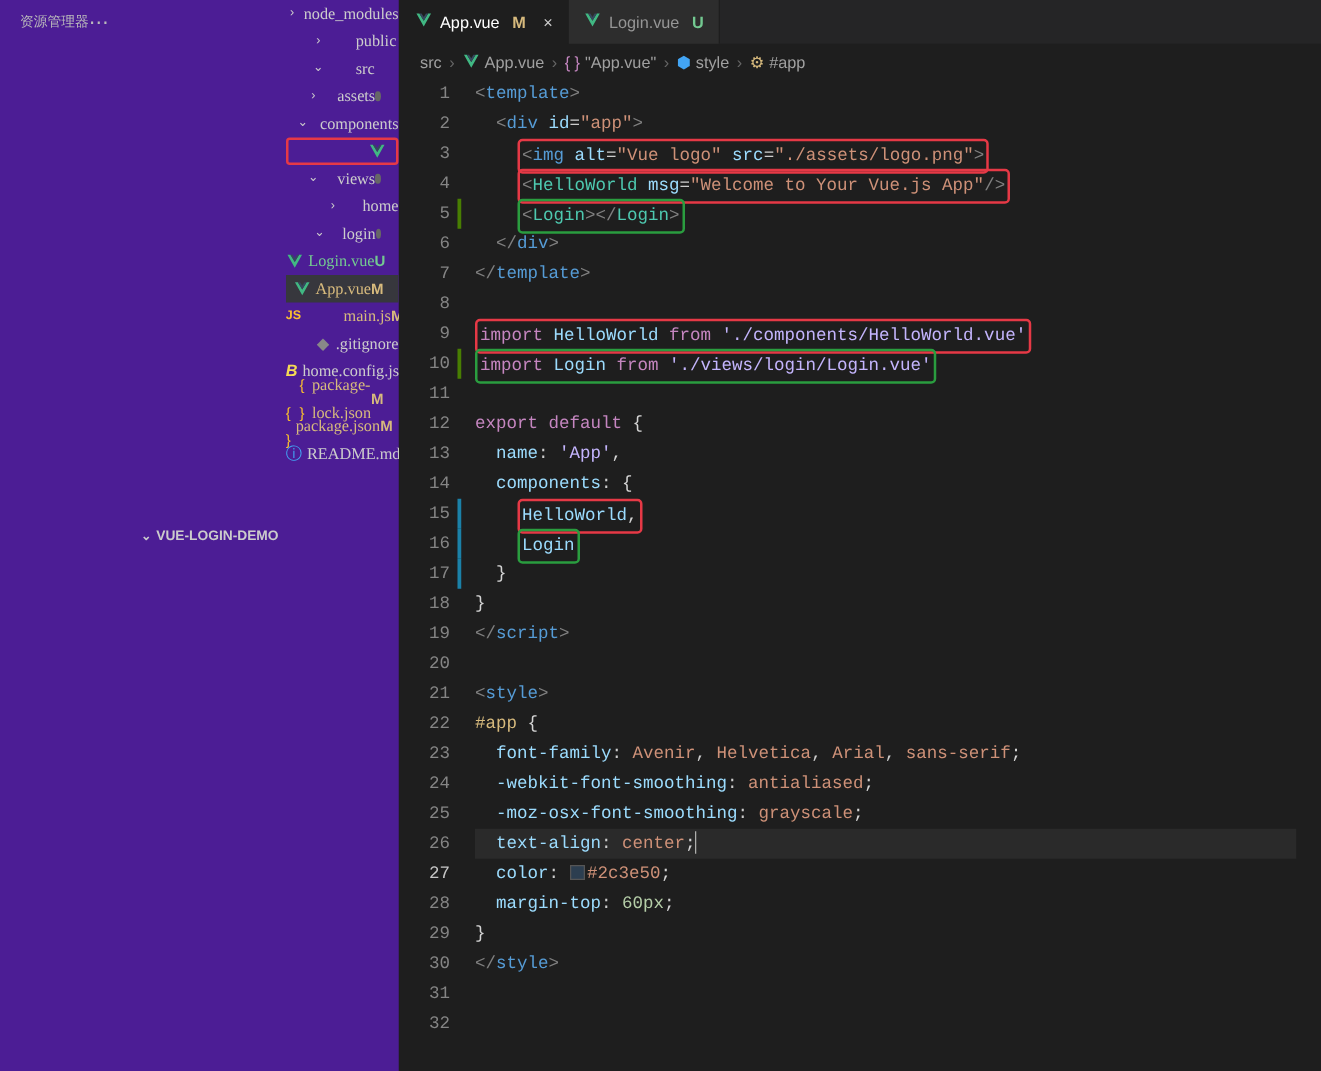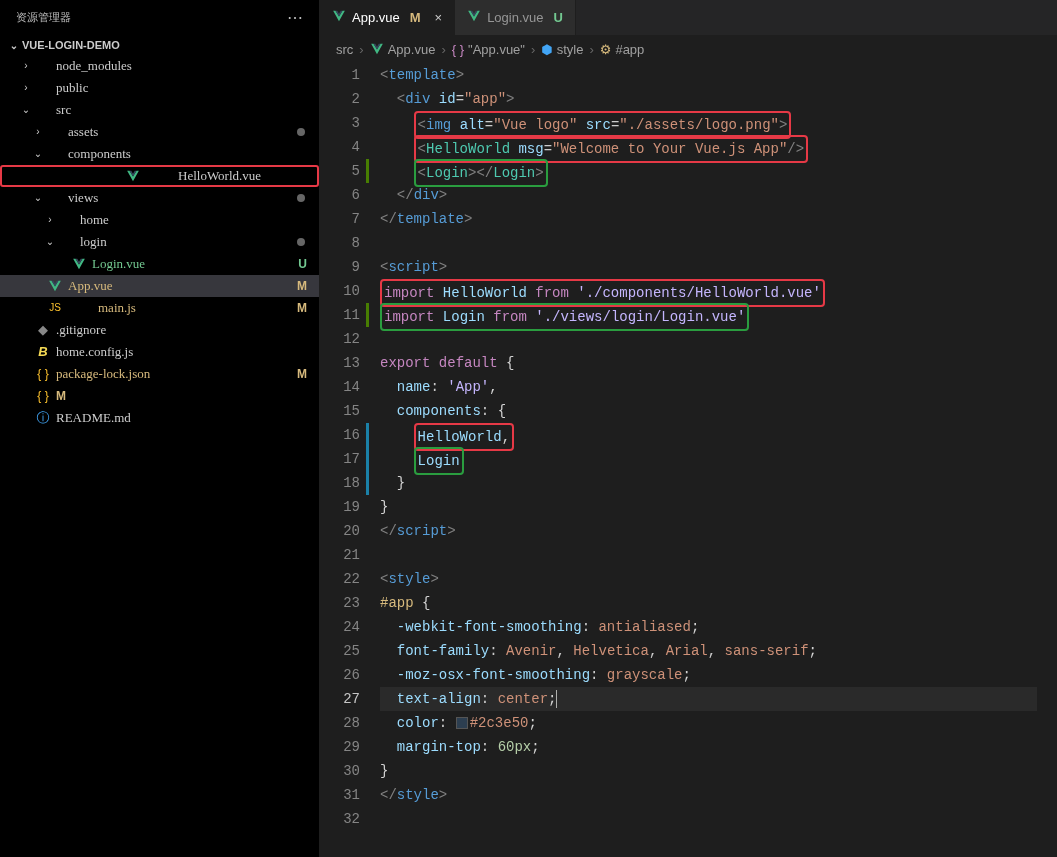--- a/index.html
+++ b/index.html
@@ -10,24 +10,24 @@
       font-size: 13px;
       overflow: hidden;
       width: 1057px;
       height: 857px;
     }
     .container { display: flex; height: 857px; }
     
     
     .sidebar {
       width: 320px;
-      background: #000000;
+      background: #4c1d95;
       border-right: 1px solid #1e1e1e;
       display: flex;
-      flex-direction: column;
+      flex-direction: row;
     }
     .sidebar-header {
       display: flex;
       align-items: center;
       justify-content: space-between;
       padding: 8px 16px;
       height: 35px;
     }
     .sidebar-title { font-size: 11px; color: #bbbbbb; }
     .sidebar-actions { color: #bbbbbb; cursor: pointer; font-size: 16px; }
@@ -305,21 +305,21 @@
               <path fill="#35495e" d="M6 3h3l3 5 3-5h3l-6 10z"></path>
             </svg>
           </span>
           <span class="tree-label" style="color: rgb(215, 186, 125);">App.vue</span>
           <span class="tree-badge modified">M</span>
         </div>
         <div class="tree-item">
           <span class="tree-indent" style="width: 30px;"></span>
           <span class="chevron"></span>
           <span class="file-icon">
-            <span style="color:#fbc02d;font-weight:normal;font-size:10px">JS</span>
+            <span style="color:#fbc02d;font-weight:bold;font-size:10px">JS</span>
           </span>
           <span class="tree-label" style="color: rgb(215, 186, 125); margin-left: 30px;">main.js</span>
           <span class="tree-badge modified">M</span>
         </div>
         <div class="tree-item">
           <span class="tree-indent" style="width: 18px;"></span>
           <span class="chevron"></span>
           <span class="file-icon">
             <span style="color:#888">◆</span>
           </span>
@@ -341,20 +341,21 @@
           </span>
           <span class="tree-label" style="color: rgb(215, 186, 125);">package-lock.json</span>
           <span class="tree-badge modified">M</span>
         </div>
         <div class="tree-item">
           <span class="tree-indent" style="width: 18px;"></span>
           <span class="chevron"></span>
           <span class="file-icon">
             <span style="color:#fbc02d;font-size:12px">{ }</span>
           </span>
+          <span class="tree-label" style="color: rgb(215, 186, 125);">package.json</span>
           <span class="tree-badge modified">M</span>
         </div>
         <div class="tree-item">
           <span class="tree-indent" style="width: 18px;"></span>
           <span class="chevron"></span>
           <span class="file-icon">
             <span style="color:#42a5f5">ⓘ</span>
           </span>
           <span class="tree-label">README.md</span>
         </div>
@@ -454,37 +455,36 @@
         </div>
       <div class="code" id="code">
           <div class="code-line"><span class="tag-bracket">&lt;</span><span class="tag-name">template</span><span class="tag-bracket">&gt;</span></div>
           <div class="code-line"><span>  </span><span class="tag-bracket">&lt;</span><span class="tag-name">div</span><span> </span><span class="attr-name">id</span><span>=</span><span class="attr-value">"app"</span><span class="tag-bracket">&gt;</span></div>
           <div class="code-line"><span>    </span><span class="hl-red"><span class="tag-bracket">&lt;</span><span class="tag-name">img</span><span> </span><span class="attr-name">alt</span><span>=</span><span class="attr-value">"Vue logo"</span><span> </span><span class="attr-name">src</span><span>=</span><span class="attr-value">"./assets/logo.png"</span><span class="tag-bracket">&gt;</span></span></div>
           <div class="code-line"><span>    </span><span class="hl-red"><span class="tag-bracket">&lt;</span><span class="component-name">HelloWorld</span><span> </span><span class="attr-name">msg</span><span>=</span><span class="attr-value">"Welcome to Your Vue.js App"</span><span class="tag-bracket">/&gt;</span></span></div>
           <div class="code-line"><span class="line-marker green"></span><span>    </span><span class="hl-green"><span class="tag-bracket">&lt;</span><span class="component-name">Login</span><span class="tag-bracket">&gt;</span><span class="tag-bracket">&lt;/</span><span class="component-name">Login</span><span class="tag-bracket">&gt;</span></span></div>
           <div class="code-line"><span>  </span><span class="tag-bracket">&lt;/</span><span class="tag-name">div</span><span class="tag-bracket">&gt;</span></div>
           <div class="code-line"><span class="tag-bracket">&lt;/</span><span class="tag-name">template</span><span class="tag-bracket">&gt;</span></div>
           <div class="code-line"></div>
-          <div class="code-line"><span class="tag-bracket">&lt;</span><span class="tag-name">script</span><span class="tag-bracket">&gt;</span></div>
           <div class="code-line"><span class="hl-red"><span class="keyword">import</span><span> </span><span class="identifier">HelloWorld</span><span> </span><span class="keyword">from</span><span> </span><span class="string">'./components/HelloWorld.vue'</span></span></div>
           <div class="code-line"><span class="line-marker green"></span><span class="hl-green"><span class="keyword">import</span><span> </span><span class="identifier">Login</span><span> </span><span class="keyword">from</span><span> </span><span class="string">'./views/login/Login.vue'</span></span></div>
           <div class="code-line"></div>
           <div class="code-line"><span class="keyword">export</span><span> </span><span class="keyword">default</span><span> </span><span class="brace">{</span></div>
           <div class="code-line"><span>  </span><span class="property">name</span><span>: </span><span class="string">'App'</span><span class="punctuation">,</span></div>
           <div class="code-line"><span>  </span><span class="property">components</span><span>: </span><span class="brace">{</span></div>
           <div class="code-line"><span class="line-marker blue"></span><span>    </span><span class="hl-red"><span class="identifier">HelloWorld</span><span class="punctuation">,</span></span></div>
           <div class="code-line"><span class="line-marker blue"></span><span>    </span><span class="hl-green"><span class="identifier">Login</span></span></div>
           <div class="code-line"><span class="line-marker blue"></span><span>  </span><span class="brace">}</span></div>
           <div class="code-line"><span class="brace">}</span></div>
           <div class="code-line"><span class="tag-bracket">&lt;/</span><span class="tag-name">script</span><span class="tag-bracket">&gt;</span></div>
           <div class="code-line"></div>
           <div class="code-line"><span class="tag-bracket">&lt;</span><span class="tag-name">style</span><span class="tag-bracket">&gt;</span></div>
           <div class="code-line"><span class="css-selector">#app</span><span> </span><span class="brace">{</span></div>
+          <div class="code-line"><span>  </span><span class="css-prop">font-family</span><span>: </span><span class="css-value">Avenir</span><span>, </span><span class="css-value">Helvetica</span><span>, </span><span class="css-value">Arial</span><span>, </span><span class="css-value">sans-serif</span><span class="punctuation">;</span></div>
           <div class="code-line"><span>  </span><span class="css-prop">-webkit-font-smoothing</span><span>: </span><span class="css-value">antialiased</span><span class="punctuation">;</span></div>
-          <div class="code-line"><span>  </span><span class="css-prop">font-family</span><span>: </span><span class="css-value">Avenir</span><span>, </span><span class="css-value">Helvetica</span><span>, </span><span class="css-value">Arial</span><span>, </span><span class="css-value">sans-serif</span><span class="punctuation">;</span></div>
           <div class="code-line"><span>  </span><span class="css-prop">-moz-osx-font-smoothing</span><span>: </span><span class="css-value">grayscale</span><span class="punctuation">;</span></div>
           <div class="code-line current"><span>  </span><span class="css-prop">text-align</span><span>: </span><span class="css-value">center</span><span class="punctuation">;</span><span class="cursor-caret"></span></div>
           <div class="code-line"><span>  </span><span class="css-prop">color</span><span>: </span><span class="color-swatch" style="background: rgb(44, 62, 80);"></span><span class="css-value">#2c3e50</span><span class="punctuation">;</span></div>
           <div class="code-line"><span>  </span><span class="css-prop">margin-top</span><span>: </span><span class="number">60px</span><span class="punctuation">;</span></div>
           <div class="code-line"><span class="brace">}</span></div>
           <div class="code-line"><span class="tag-bracket">&lt;/</span><span class="tag-name">style</span><span class="tag-bracket">&gt;</span></div>
           <div class="code-line"></div>
         </div>
     </div>
   </div>

